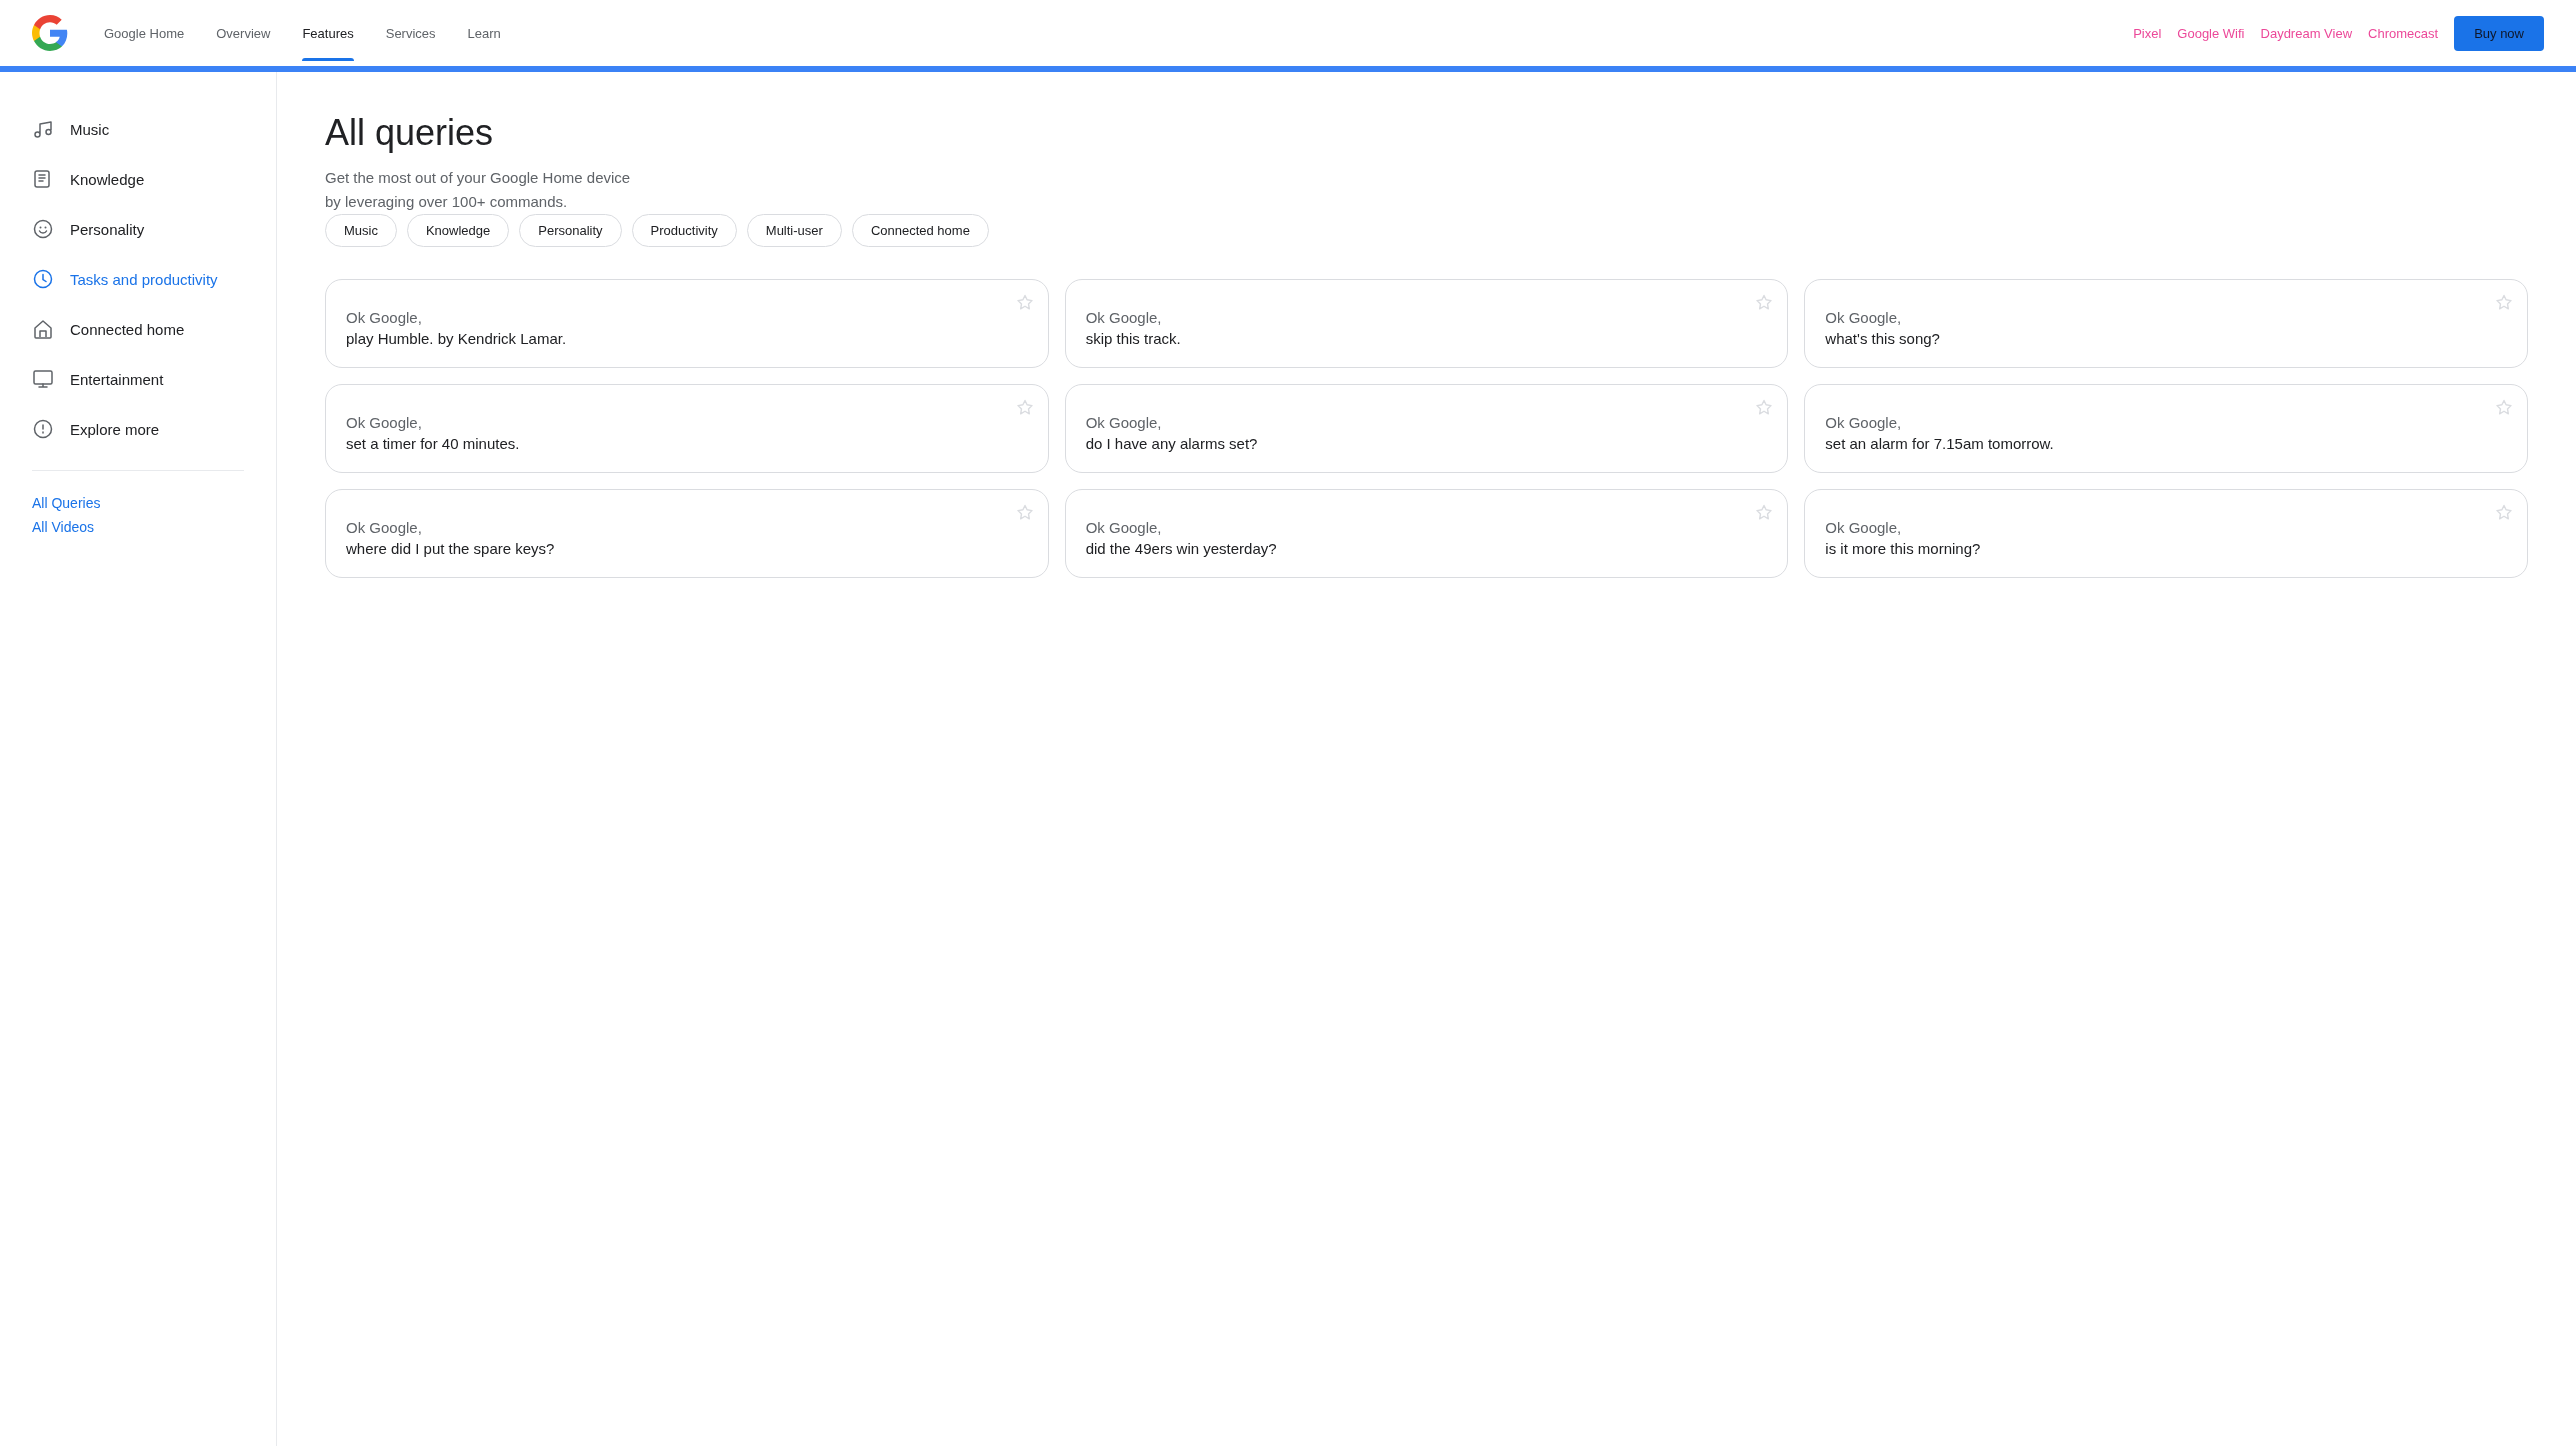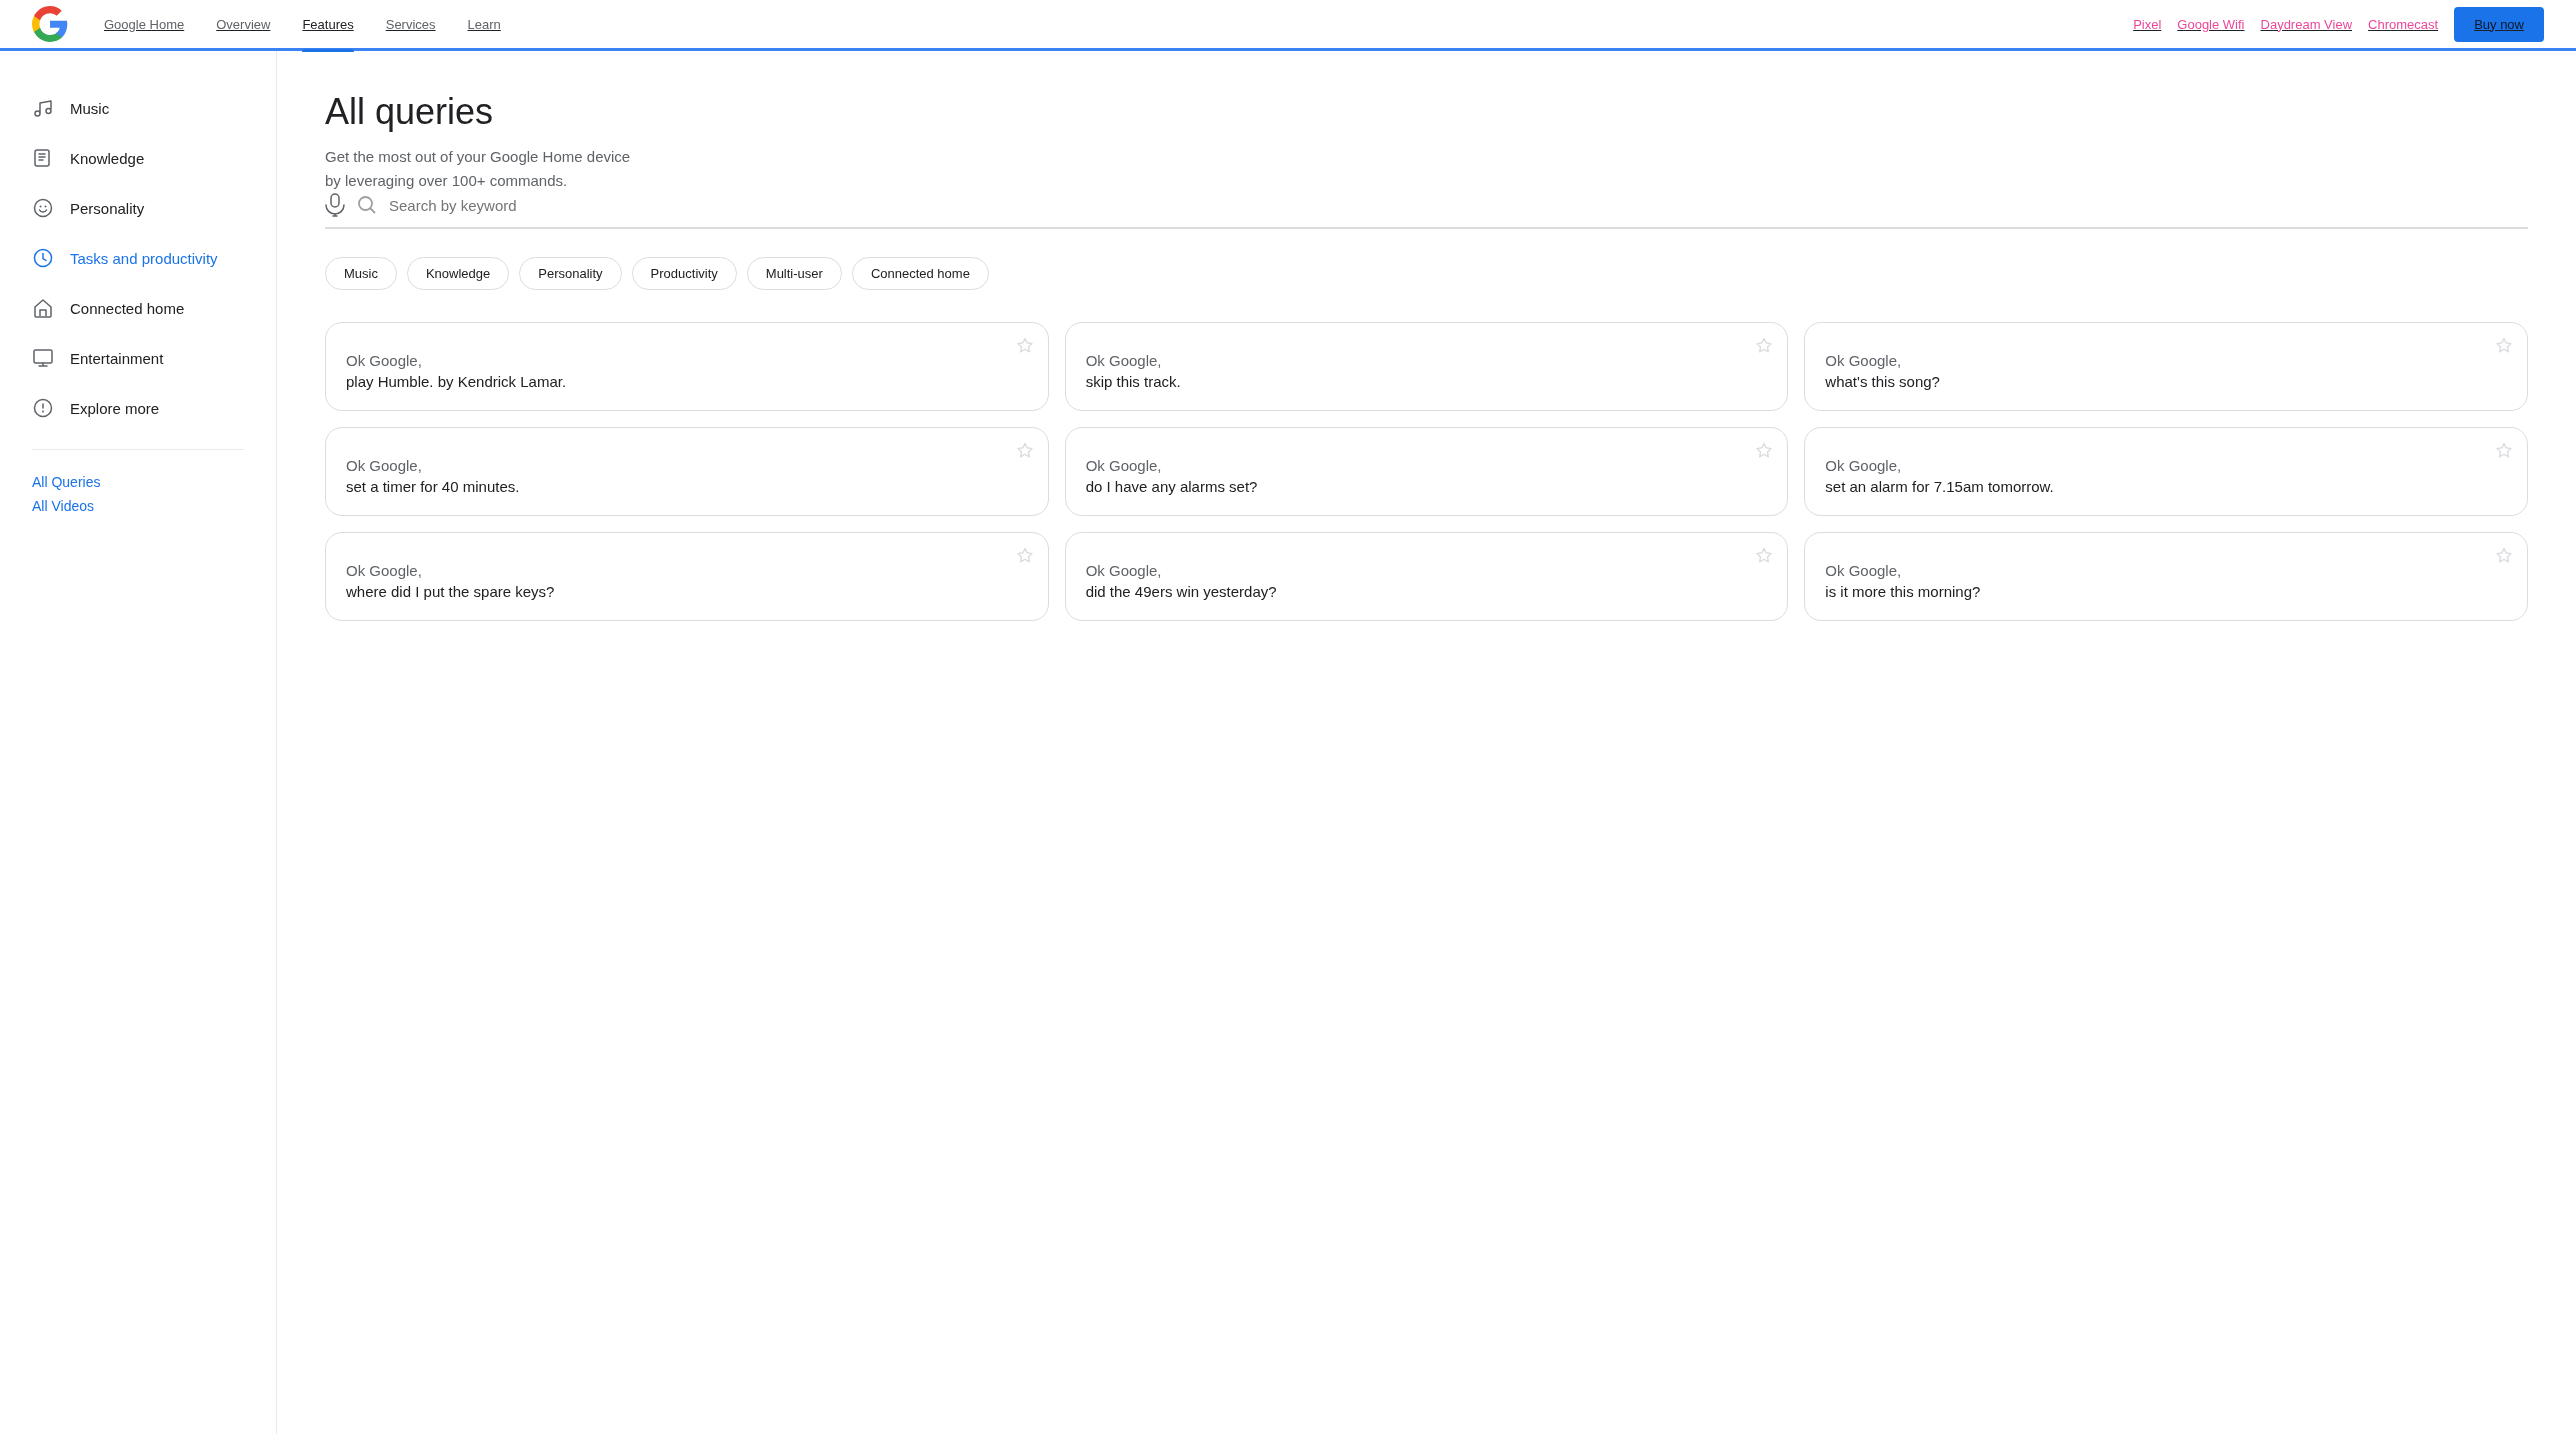--- a/index.html
+++ b/index.html
@@ -1,22 +1,22 @@
 <!DOCTYPE html>
 <html><head>
   <meta charset="utf-8">
   <style>
     * { box-sizing: border-box; margin: 0; padding: 0; }
     body { font-family: 'Google Sans', Arial, sans-serif; background: #fff; color: #202124; font-size: 14px; }
 
     
     .nav {
       display: flex; align-items: center; padding: 0 32px;
-      height: 51px; border-bottom: 3px solid #3b82f6;
-      position: sticky; top: 0; background: #fff; z-index: 10; text-decoration: underline;
+      height: 72px; border-bottom: 6px solid #3b82f6;
+      position: sticky; top: 0; background: #fff; z-index: 10;
     }
     .nav-logo { display: flex; align-items: center; margin-right: 24px; }
     .nav-links { display: flex; align-items: center; gap: 8px; flex: 1; }
     .nav-link {
       padding: 20px 12px; font-size: 13px; color: #5f6368;
       text-decoration: none; cursor: pointer; position: relative;
       white-space: nowrap;
     }
     .nav-link.active { color: #202124; font-weight: 500; }
     .nav-link.active::after {
@@ -211,36 +211,20 @@
     </div>
   </aside>
 
   <main class="main-content">
     <h1 class="page-title">All queries</h1>
     <p class="page-subtitle">
       <span>Get the most out of your Google Home device</span><br>
       <span>by leveraging over 100+ commands.</span>
     </p>
 
-    <div class="search-bar">
-      <span class="search-icon-wrap">
-        <svg width="20" height="24" viewBox="0 0 20 24" fill="none" xmlns="http://www.w3.org/2000/svg">
-          <rect x="6" y="1" width="8" height="13" rx="4" stroke="#5f6368" stroke-width="1.5"></rect>
-          <path d="M1 12c0 5 4 9 9 9s9-4 9-9" stroke="#5f6368" stroke-width="1.5" stroke-linecap="round"></path>
-          <path d="M10 21v2M8 23h4" stroke="#5f6368" stroke-width="1.5" stroke-linecap="round"></path>
-        </svg>
-      </span>
-      <span class="search-icon-wrap">
-        <svg width="20" height="20" viewBox="0 0 20 20" fill="none" xmlns="http://www.w3.org/2000/svg">
-          <circle cx="8.5" cy="8.5" r="6.5" stroke="#9aa0a6" stroke-width="1.8"></circle>
-          <path d="M13.5 13.5l4 4" stroke="#9aa0a6" stroke-width="1.8" stroke-linecap="round"></path>
-        </svg>
-      </span>
-      <input type="text" placeholder="Search by keyword" style="">
-    </div>
 
     <div class="filter-chips">
       <button class="chip">Music</button>
       <button class="chip">Knowledge</button>
       <button class="chip">Personality</button>
       <button class="chip">Productivity</button>
       <button class="chip">Multi-user</button>
       <button class="chip">Connected home</button>
     </div>
 

